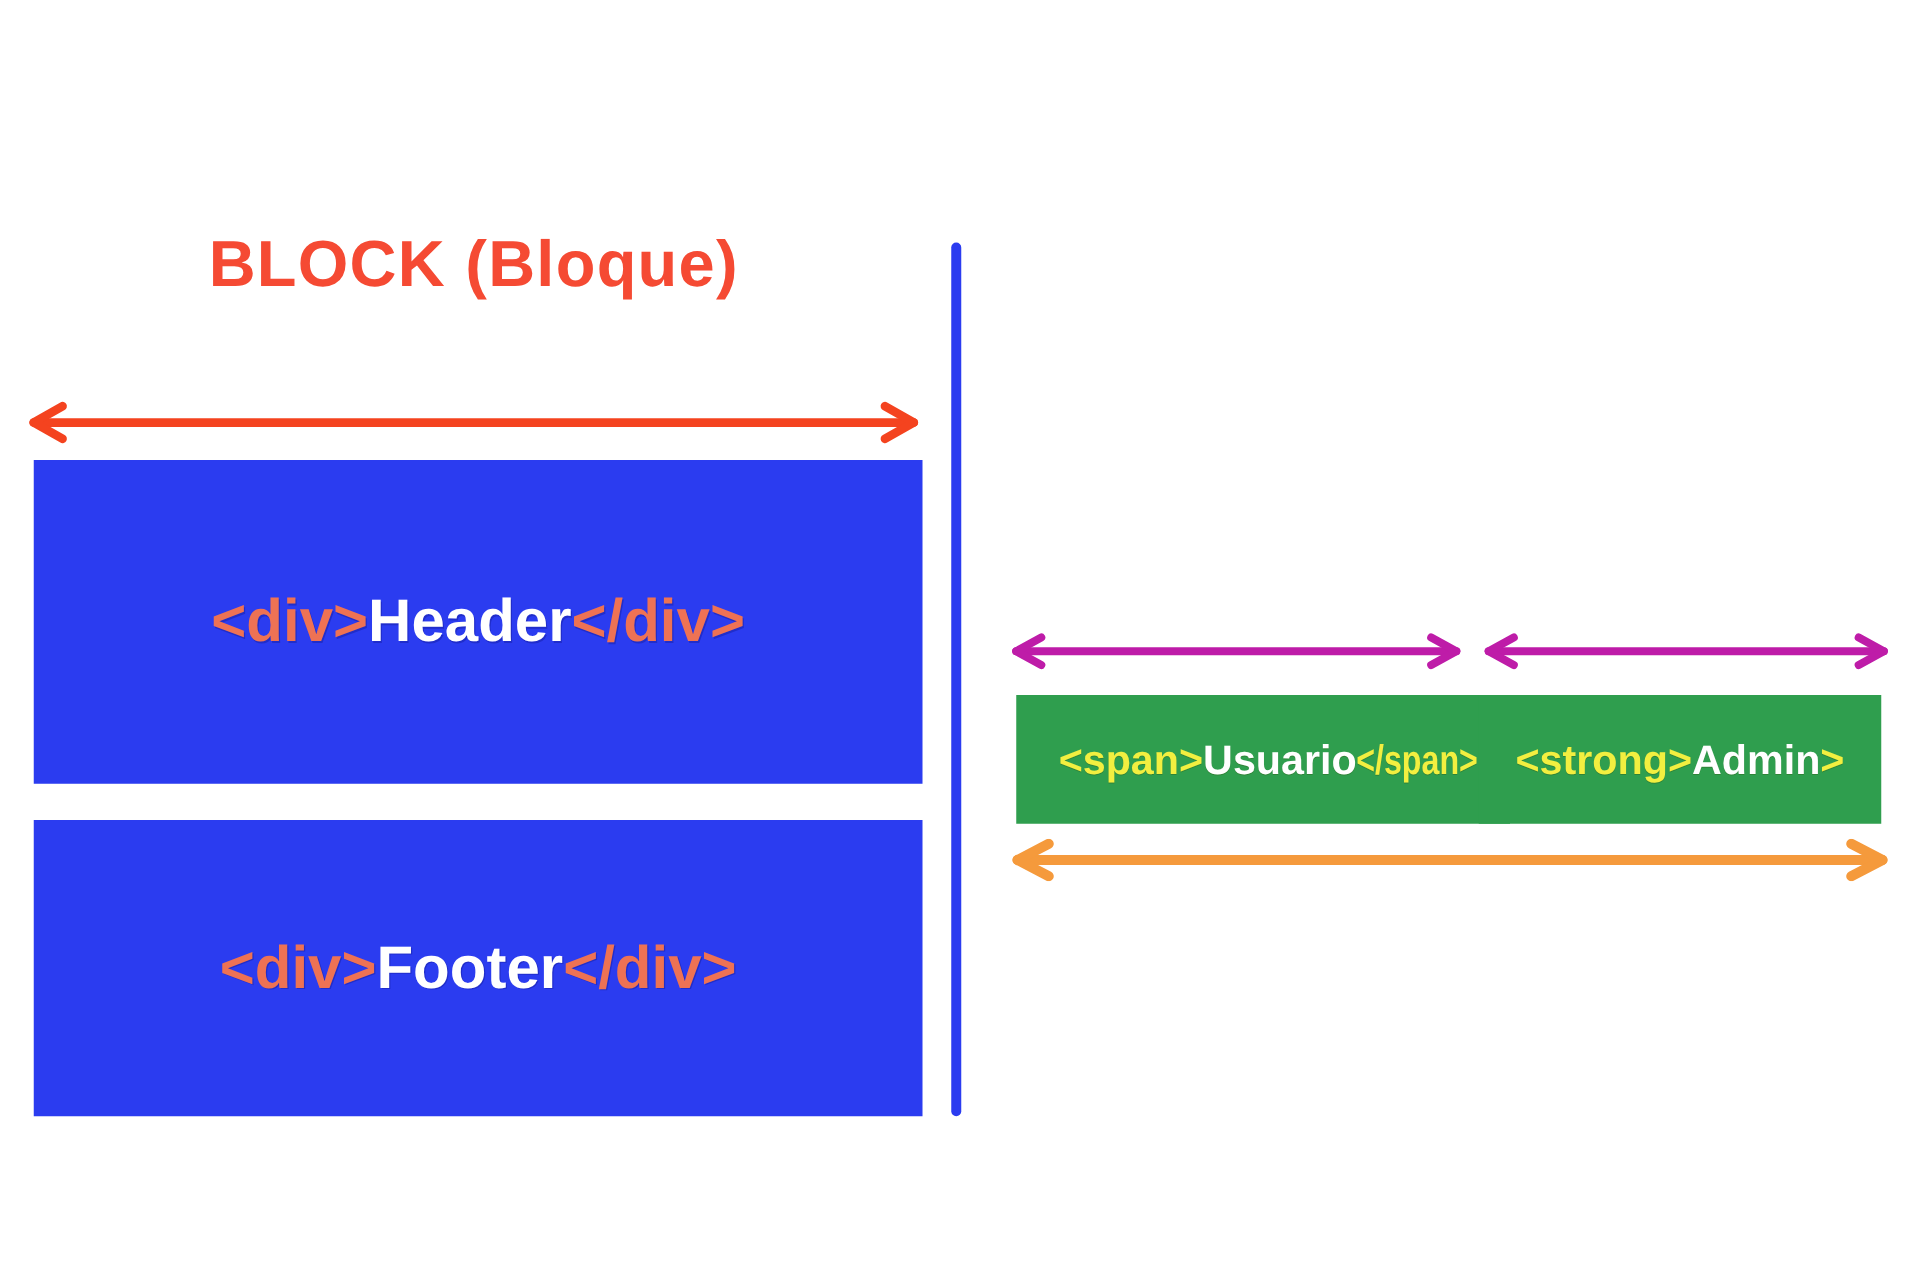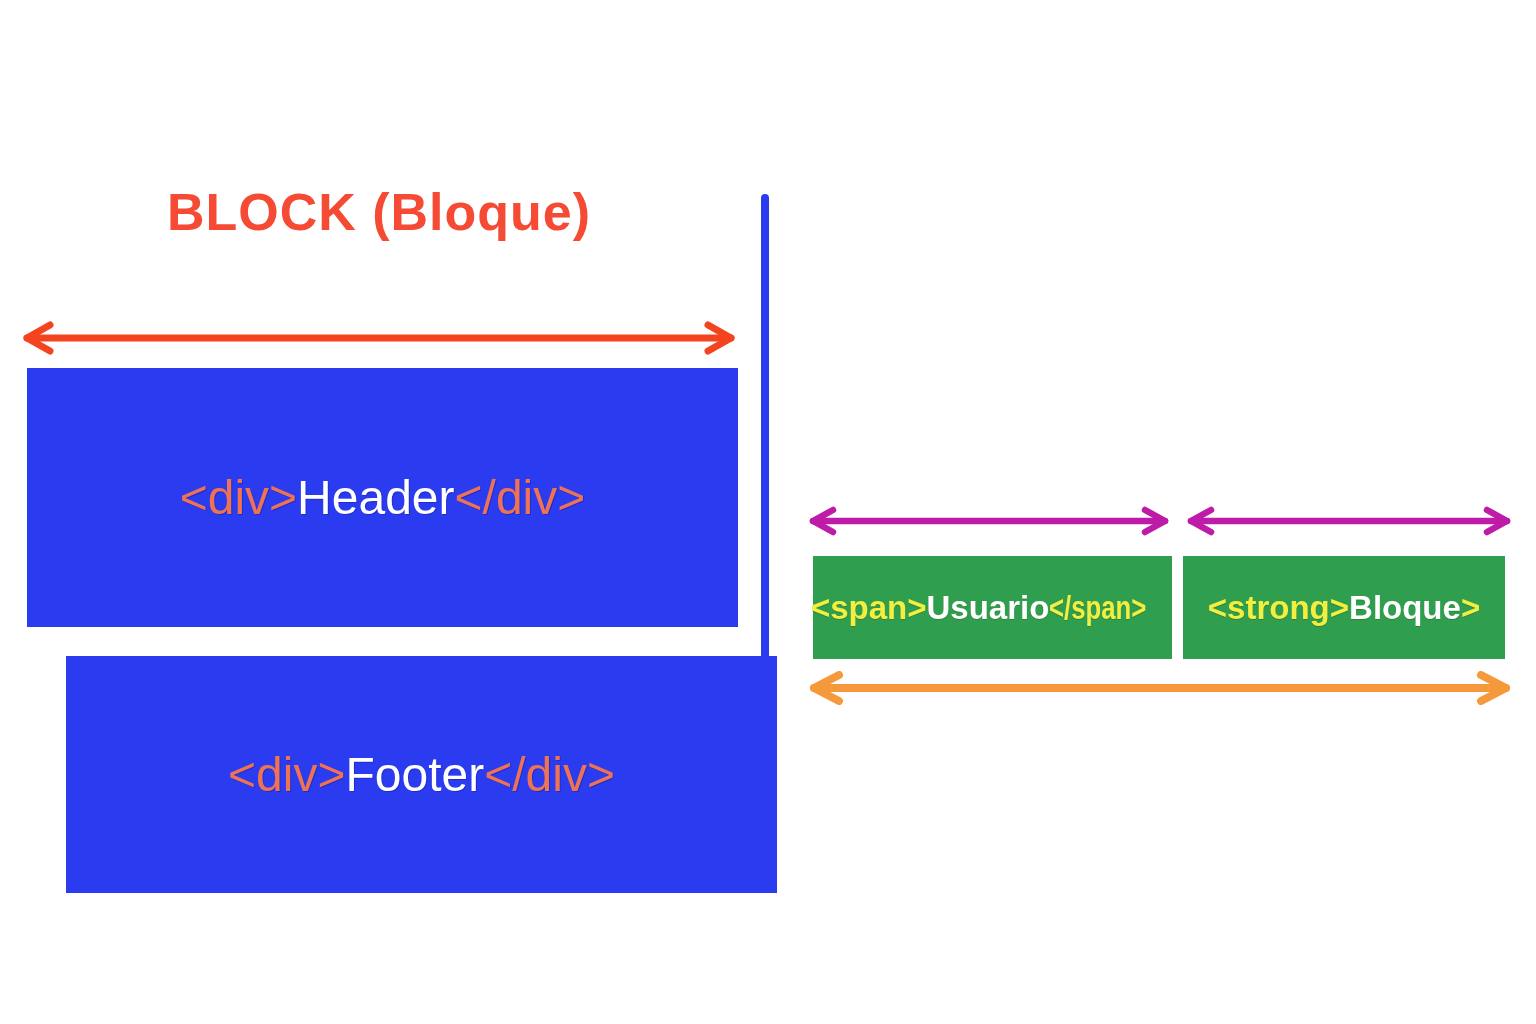--- a/index.html
+++ b/index.html
@@ -59,25 +59,25 @@
   .block-box {
     position: absolute;
     left: 27px;
     width: 711px;
     background: var(--block_fill, #2b3cf0);
     display: flex;
     align-items: center;
     justify-content: center;
   }
   .header-box { top: 368px; height: 259px; }
-  .footer-box { top: 656px; height: 237px; margin-left: 39px; }
+  .footer-box { top: 656px; height: 237px; }
 
   .block-code {
     font-size: 48px;
-    font-weight: normal;
+    font-weight: bold;
     white-space: nowrap;
     text-shadow: 1px 1px 0 rgba(0, 0, 90, 0.25);
   }
   .tag-salmon { color: var(--tag_salmon, #ee7254); }
   .label-white { color: var(--label_white, #ffffff); }
 
   
   .divider {
     position: absolute;
     left: 761px;
@@ -91,21 +91,21 @@
   
   .inline-box {
     position: absolute;
     top: 556px;
     height: 103px;
     background: var(--inline_fill, #2f9e4e);
     display: flex;
     align-items: center;
     justify-content: center;
   }
-  .span-box   { left: 813px;  width: 359px; }
+  .span-box   { left: 813px;  width: 359px; padding-left: 36px; }
   .strong-box { left: 1183px; width: 322px; }
 
   .inline-code {
     font-size: 33px;
     font-weight: bold;
     white-space: nowrap;
     text-shadow: 0 1px 0 rgba(50, 70, 0, 0.3);
   }
   .tag-yellow { color: var(--tag_yellow, #f2ef40); }
   .tag-condensed {
@@ -155,21 +155,21 @@
   </svg>
 
   <div class="inline-box span-box">
     <div class="inline-code">
       <span class="tag-yellow">&lt;span&gt;</span><span class="label-white">Usuario</span><span class="tag-yellow tag-condensed">&lt;/span&gt;</span>
     </div>
   </div>
 
   <div class="inline-box strong-box">
     <div class="inline-code">
-      <span class="tag-yellow">&lt;strong&gt;</span><span class="label-white">Bloque</span><span class="tag-yellow">&gt;</span>
+      <span class="tag-yellow">&lt;strong&gt;</span><span class="label-white">Admin</span><span class="tag-yellow">&gt;</span>
     </div>
   </div>
 
   <svg class="arrow arrow-orange inline-arrow" width="710" height="34" viewBox="0 0 710 34">
     <line x1="9" y1="17" x2="701" y2="17"></line>
     <path d="M34 4 L9 17 L34 30"></path>
     <path d="M676 4 L701 17 L676 30"></path>
   </svg>
 
 </div>

